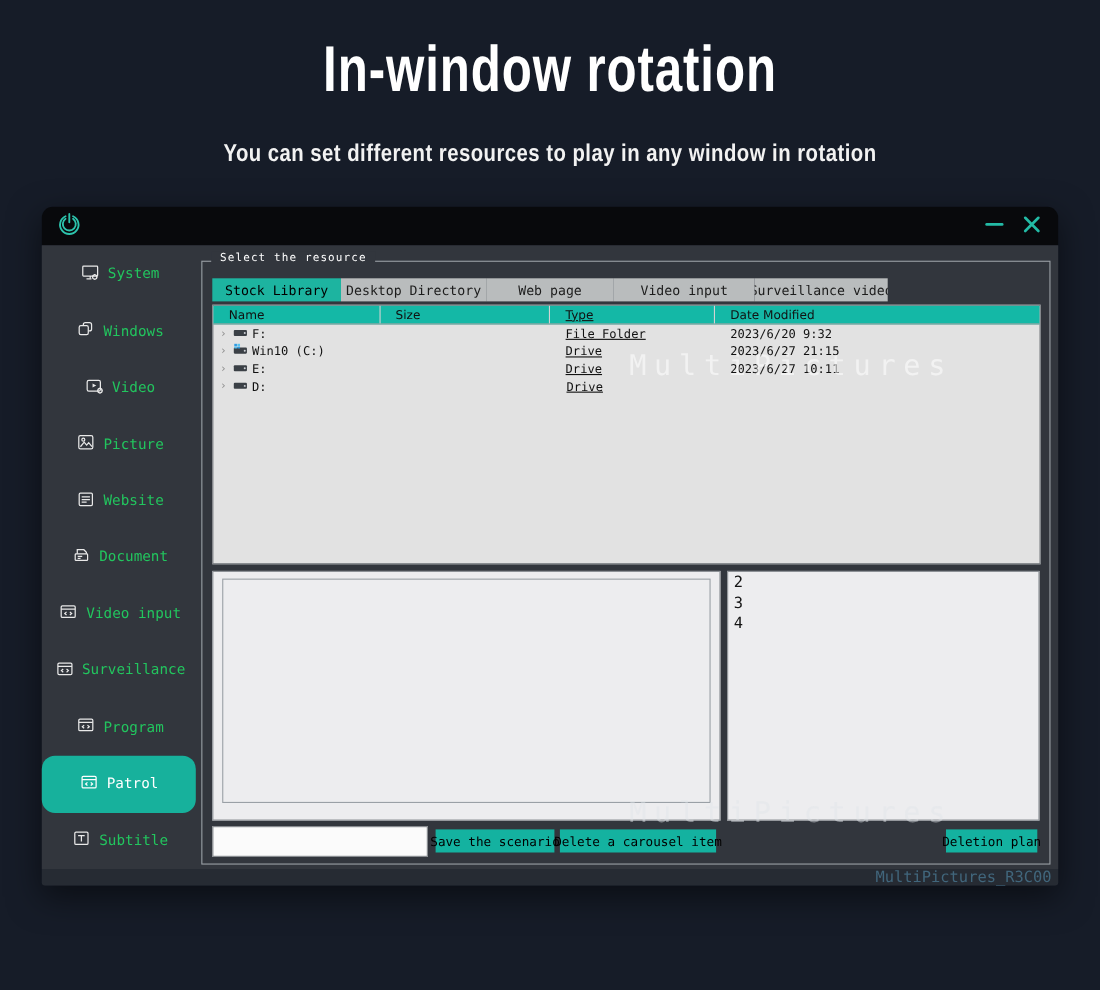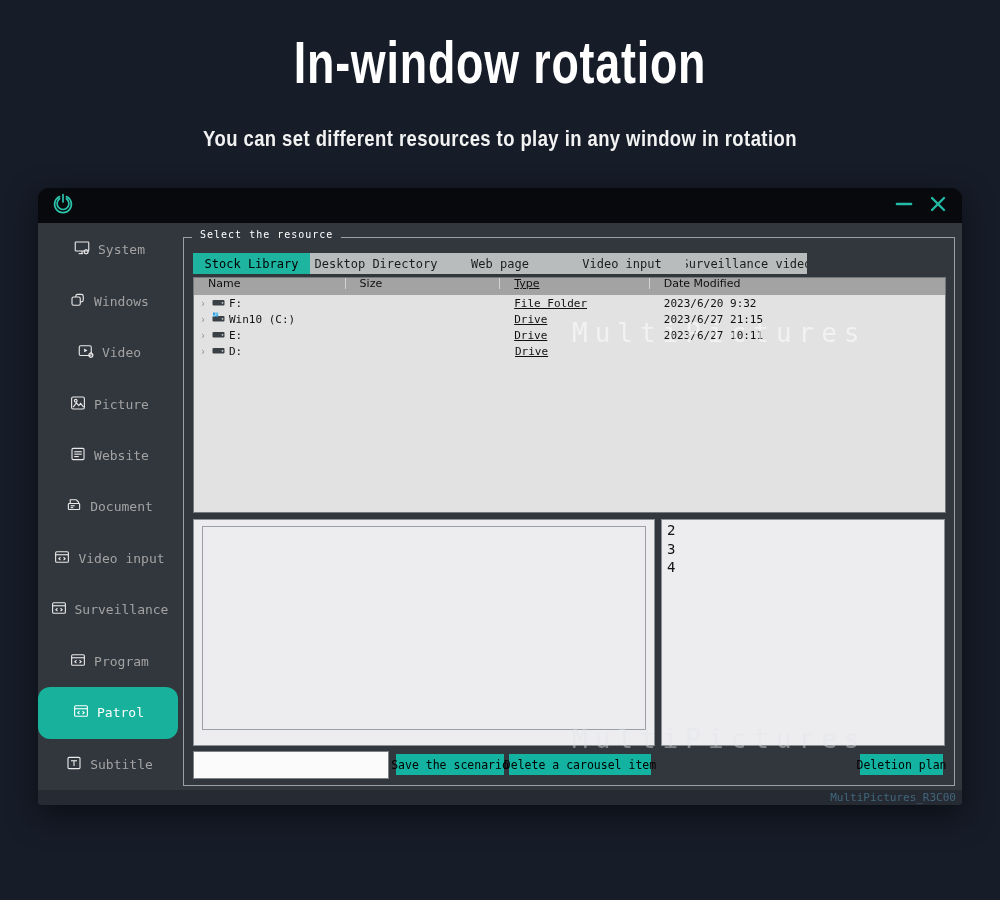--- a/index.html
+++ b/index.html
@@ -19,46 +19,46 @@
     border-radius:10px 10px 3px 3px; box-shadow:0 10px 30px rgba(0,0,0,.5); }
   .titlebar { position:absolute; left:0; top:0; width:924px; height:35px;
     background:#08090c; border-radius:10px 10px 0 0; }
   .power-btn { position:absolute; left:12px; top:5px; width:26px; height:26px; display:flex; align-items:center; justify-content:center; cursor:pointer; }
   .tb-btn { position:absolute; top:6px; width:24px; height:24px; display:flex; align-items:center; justify-content:center; cursor:pointer; }
   .tb-min { right:46px; } .tb-close { right:12px; }
 
   .win-body { position:absolute; left:0; top:35px; width:924px; height:567px; background:#32363d; }
   .statusbar { position:absolute; left:0; top:602px; width:924px; height:15px; background:#262b33;
     border-radius:0 0 3px 3px; display:flex; justify-content:flex-end; align-items:center; padding-right:6px; }
-  .version-text { color:#41667c; font-size:11px; }
+  .version-text { color:#41667c; font-size:14px; }
 
   
   .sidebar { position:absolute; left:0; top:0; width:142px; height:567px; display:flex; flex-direction:column; padding-top:1px; }
   .side-item { height:51.5px; display:flex; align-items:center; justify-content:center; gap:7px;
-    color:#a3a3a3; font-size:13px; cursor:pointer; position:relative; z-index:1; }
+    color:#22c55e; font-size:13px; cursor:pointer; position:relative; z-index:1; }
   .side-item svg { flex:0 0 auto; }
   .side-item.active { background:#17b19c; border-radius:12px; margin:0 2px 0 0; color:#ffffff; }
 
   
   .groupbox { position:absolute; left:145px; top:14px; width:772px; height:549px;
     border:1px solid #9aa0a6; }
   .group-legend { position:absolute; left:8px; top:-9px; background:#32363d; padding:0 8px;
     color:#ffffff; font-size:10px; letter-spacing:1px; white-space:nowrap; }
 
   
   .tabs { position:absolute; left:9px; top:15px; height:21px; display:flex; }
   .tab { height:21px; display:flex; align-items:center; justify-content:center;
     background:#b9bcbd; color:#1c1c1c; font-size:12px; cursor:pointer; overflow:hidden; white-space:nowrap; }
   .tab.active { background:#1db4a0; color:#000; }
   .tab-0{width:117px;text-align:right;} .tab-1{width:132px;} .tab-2{width:116px;} .tab-3{width:128px;} .tab-4{width:121px;}
 
   
   .file-table { position:absolute; left:9px; top:39px; width:753px; height:236px; background:#e2e2e2;
     border:1px solid #74787d; font-size:11px; color:#111; }
-  .ft-header { display:flex; height:17px; background:#a3a3a3; border-bottom:6px solid #a3a3a3;
+  .ft-header { display:flex; height:17px; background:#14b8a6; border-bottom:1px solid #a3a3a3;
     font-family:"DejaVu Sans", sans-serif; }
   .ft-hcell { display:flex; align-items:center; padding-left:14px; border-right:1px solid #d2d2d2; }
   .ft-row { display:flex; height:16px; align-items:center; cursor:default; }
   .ft-c0{width:152px;} .ft-c1{width:155px;} .ft-c2{width:150px;text-decoration:underline;} .ft-c3{width:296px; border-right:none;}
   .ft-cell { display:flex; align-items:center; height:16px; padding-left:14px; }
   .ft-name { padding-left:4px; gap:4px; }
   .chev { color:#8f8f8f; font-size:10px; width:10px; text-align:center; }
 
   
   .wm { position:absolute; color:rgba(255,255,255,.55); font-size:26px; letter-spacing:7px;

